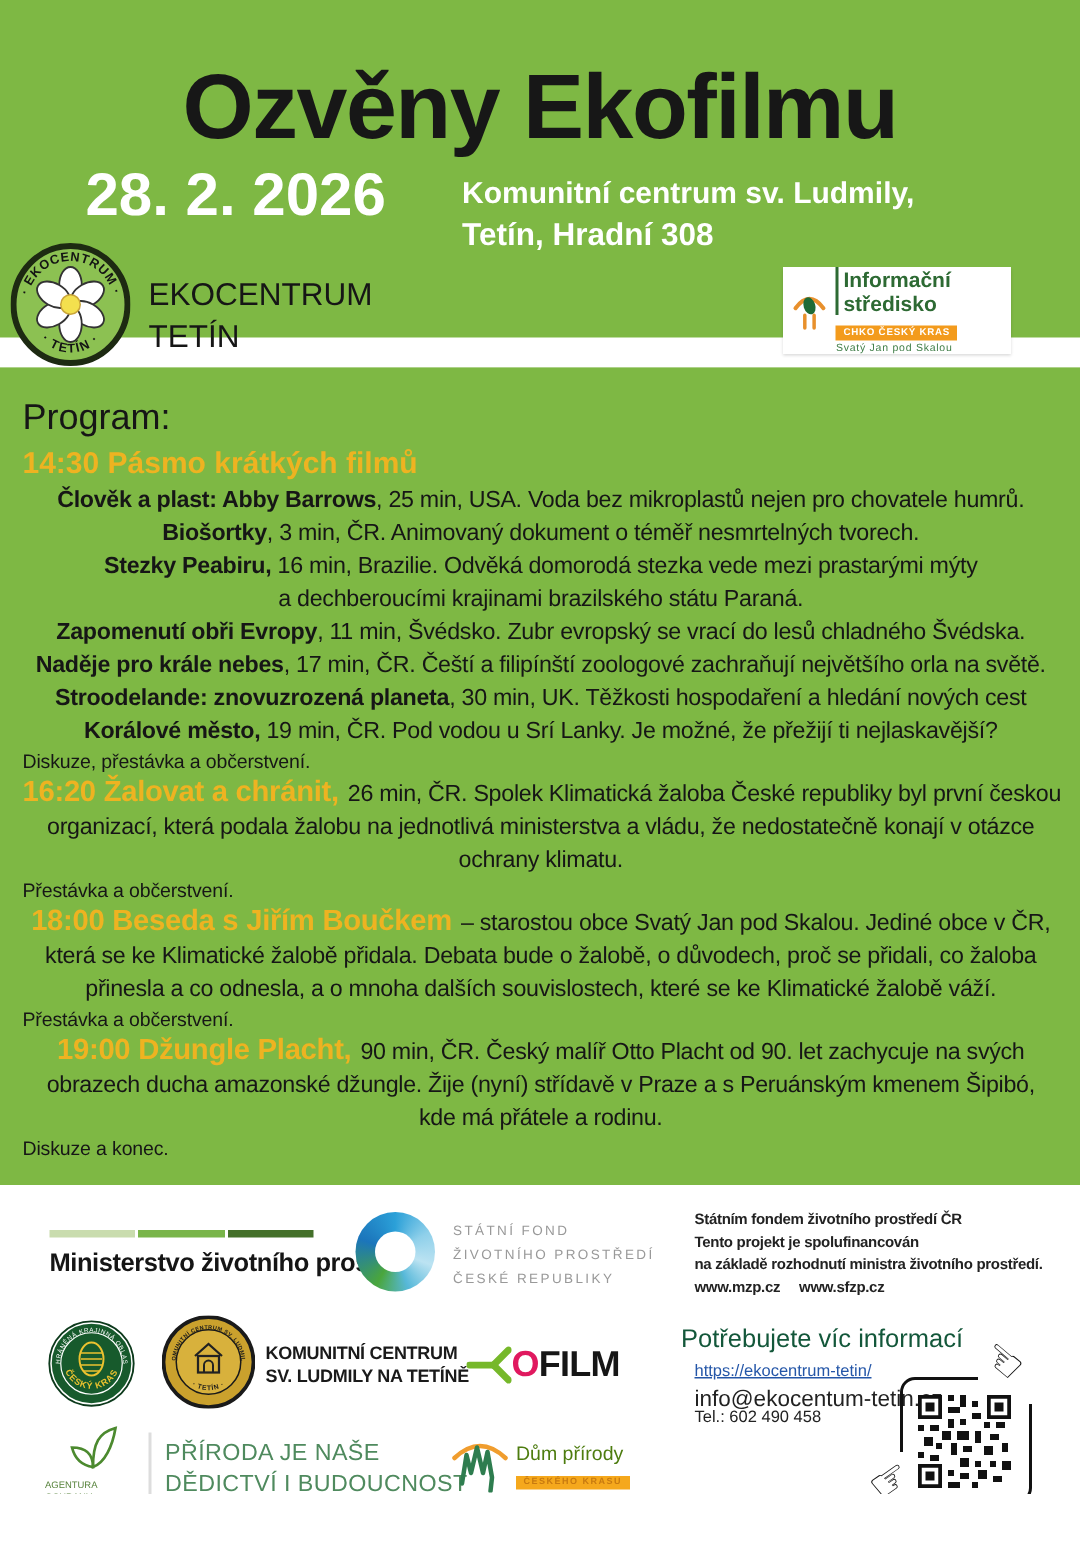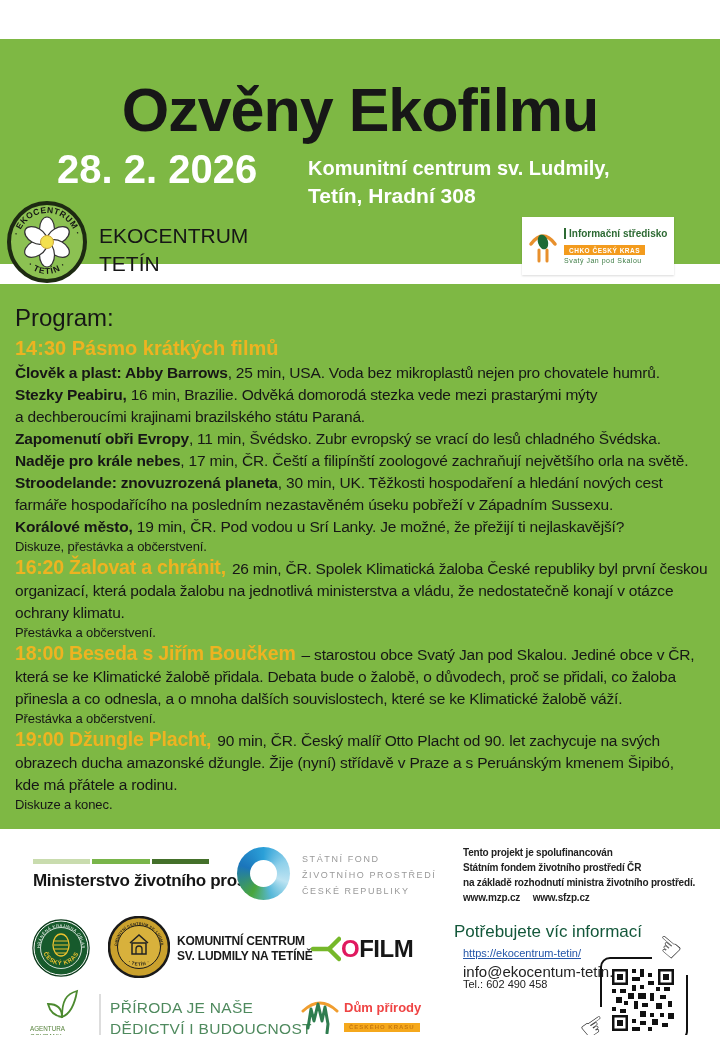--- a/index.html
+++ b/index.html
@@ -1,42 +1,42 @@
 <!DOCTYPE html>
 <html><head>
 <meta charset="utf-8">
 <style>
   html,body{margin:0;padding:0;background:#fff;}
   .page{position:relative;width:720px;height:996px;background:#fff;overflow:hidden;
-        font-family:"Liberation Sans",sans-serif;margin-top:39px;}
+        font-family:"Liberation Sans",sans-serif;}
   
   .header{position:absolute;left:0;top:0;width:720px;height:245px;background:#7eb844;}
   .white-band{position:absolute;left:0;top:225px;width:720px;height:20px;background:#fff;}
   .title{position:absolute;top:36px;left:0;width:720px;text-align:center;
          font-size:61px;font-weight:bold;color:#171717;letter-spacing:-1px;}
   .date{position:absolute;top:108px;left:57px;font-size:40px;font-weight:bold;color:#fff;}
   .venue{position:absolute;top:114px;left:308px;color:#fff;}
   .venue-l1{font-size:20px;font-weight:bold;line-height:30px;}
   .venue-l2{font-size:21px;font-weight:bold;line-height:26px;}
   .eko-logo{position:absolute;left:7px;top:162px;width:80px;height:82px;}
   .org-name{position:absolute;left:99px;top:183px;font-size:21px;font-weight:normal;
             color:#161616;line-height:28px;}
   .info-box{position:absolute;left:522px;top:178px;width:152px;height:58px;background:#fff;
             display:flex;align-items:center;gap:6px;padding:4px 6px;box-sizing:border-box;
             box-shadow:0 1px 2px rgba(0,0,0,.15);}
-  .ib-title{font-size:10px;font-weight:bold;color:#2d6a33;border-left:2px solid #2d6a33;padding-left:3px;}
+  .ib-title{font-size:14px;font-weight:bold;color:#2d6a33;border-left:2px solid #2d6a33;padding-left:3px;}
   .ib-band{display:inline-block;background:#f39b1d;color:#fff;font-size:6.5px;font-weight:bold;
            letter-spacing:.5px;padding:1.5px 5px;margin:2px 0;}
   .ib-sub{font-size:7px;color:#3e7d46;letter-spacing:.5px;}
   
   .program{position:absolute;left:0;top:245px;width:720px;height:545px;background:#7eb844;
            padding:20px 14px 0 15px;box-sizing:border-box;color:#161616;}
   .program h2{font-size:24px;font-weight:normal;margin:0 0 4px 0;line-height:28px;}
   .slot-head{color:#eeb321;font-weight:bold;font-size:20px;line-height:24px;margin-bottom:2px;}
-  .line{font-size:15.5px;line-height:22px;white-space:nowrap;letter-spacing:-0.2px;}
+  .line{font-size:15.5px;line-height:22px;white-space:nowrap;letter-spacing:-0.2px;text-align:center;}
   .line b{font-weight:bold;}
   .line .time{color:#eeb321;font-weight:bold;font-size:19.5px;margin-right:6px;}
   .note{font-size:13px;line-height:18px;letter-spacing:-0.1px;}
   
   .footer{position:absolute;left:0;top:790px;width:720px;height:250px;background:#fff;}
   .mzp{position:absolute;left:33px;top:30px;}
   .mzp-bar{display:flex;width:176px;height:5px;gap:2px;}
   .mzp-bar div{flex:1;}
   .mzp-label{margin-top:7px;font-size:17px;font-weight:bold;color:#151515;letter-spacing:-0.3px;}
   .sfzp-ring{position:absolute;left:237px;top:18px;width:53px;height:53px;border-radius:50%;
@@ -70,21 +70,21 @@
   .hand-bl{left:580px;top:180px;transform:rotate(-35deg);}
   .qr-caption{position:absolute;left:627px;top:209px;font-size:9px;color:#666;}
   .aopk{position:absolute;left:30px;top:160px;width:64px;text-align:center;}
   .aopk-text{font-size:6.3px;color:#57833c;line-height:7.5px;text-align:left;margin-top:2px;}
   .vdivider{position:absolute;left:99px;top:165px;width:2px;height:42px;background:#ddd;}
   .nature{position:absolute;left:110px;top:168px;font-size:15.5px;color:#4f8a5e;
      line-height:21px;letter-spacing:.3px;}
   .nature-url{position:absolute;left:110px;top:212px;font-size:10px;font-weight:bold;color:#233f1c;}
   .dum{position:absolute;left:300px;top:165px;display:flex;align-items:flex-start;}
   .dum-text{margin-left:4px;margin-top:6px;}
-  .dum-name{font-size:13px;font-weight:bold;color:#ef4444;}
+  .dum-name{font-size:13px;font-weight:normal;color:#4d7c0f;}
   .dum-band{background:#f5a81c;color:#c87a10;font-size:6px;font-weight:bold;letter-spacing:1px;
      padding:1.5px 5px;margin-top:2px;display:inline-block;}
   .shadow{position:absolute;left:0;top:231px;width:720px;height:7px;
      background:linear-gradient(to bottom,#c4c4c4,#ffffff);opacity:.8;}
 </style>
 </head>
 <body>
 
 <div class="page">
 
@@ -139,26 +139,26 @@
         <div class="ib-sub">Svatý Jan pod Skalou</div>
       </div>
     </div>
   </div>
 
   <div class="program">
     <h2>Program:</h2>
     <div class="slot-head">14:30 Pásmo krátkých filmů</div>
 
     <div class="line"><b>Člověk a plast: Abby Barrows</b><span>, 25 min, USA. Voda bez mikroplastů nejen pro chovatele humrů.</span></div>
+    <div class="line"><b>Biošortky</b><span>, 3 min, ČR. Animovaný dokument o téměř nesmrtelných tvorech.</span></div>
     <div class="line"><b>Stezky Peabiru,</b><span> 16 min, Brazilie. Odvěká domorodá stezka vede mezi prastarými mýty</span></div>
     <div class="line">a dechberoucími krajinami brazilského státu Paraná.</div>
     <div class="line"><b>Zapomenutí obři Evropy</b><span>, 11 min, Švédsko. Zubr evropský se vrací do lesů chladného Švédska.</span></div>
     <div class="line"><b>Naděje pro krále nebes</b><span>, 17 min, ČR. Čeští a filipínští zoologové zachraňují největšího orla na světě.</span></div>
     <div class="line"><b>Stroodelande: znovuzrozená planeta</b><span>, 30 min, UK. Těžkosti hospodaření a hledání nových cest</span></div>
-    <div class="line">farmáře hospodařícího na posledním nezastavěném úseku pobřeží v Západním Sussexu.</div>
     <div class="line"><b>Korálové město,</b><span> 19 min, ČR. Pod vodou u Srí Lanky. Je možné, že přežijí ti nejlaskavější?</span></div>
     <div class="note">Diskuze, přestávka a občerstvení.</div>
 
     <div class="line"><span class="time">16:20 Žalovat a chránit,</span><span>26 min, ČR. Spolek Klimatická žaloba České republiky byl první českou</span></div>
     <div class="line">organizací, která podala žalobu na jednotlivá ministerstva a vládu, že nedostatečně konají v otázce</div>
     <div class="line">ochrany klimatu.</div>
     <div class="note">Přestávka a občerstvení.</div>
 
     <div class="line"><span class="time">18:00 Beseda s  Jiřím Boučkem</span><span>– starostou obce Svatý Jan pod Skalou. Jediné obce v ČR,</span></div>
     <div class="line">která se ke Klimatické žalobě přidala. Debata bude o žalobě, o důvodech, proč se přidali, co žaloba</div>
@@ -183,22 +183,22 @@
     </div>
 
     <div class="sfzp-ring"></div>
     <div class="sfzp-text">
       <div>STÁTNÍ FOND</div>
       <div>ŽIVOTNÍHO PROSTŘEDÍ</div>
       <div>ČESKÉ REPUBLIKY</div>
     </div>
 
     <div class="funding">
+      <div>Státním fondem životního prostředí ČR</div>
       <div>Tento projekt je spolufinancován</div>
-      <div>Státním fondem životního prostředí ČR</div>
       <div>na základě rozhodnutí ministra životního prostředí.</div>
       <div class="links">
         <span>www.mzp.cz</span>
         <span>www.sfzp.cz</span>
       </div>
     </div>
 
     <div class="chko-badge">
       <svg width="58" height="58" viewBox="0 0 58 58">
         <circle cx="29" cy="29" r="28" fill="#175a2c" stroke="#0d3a1c" stroke-width="1.5"></circle>

